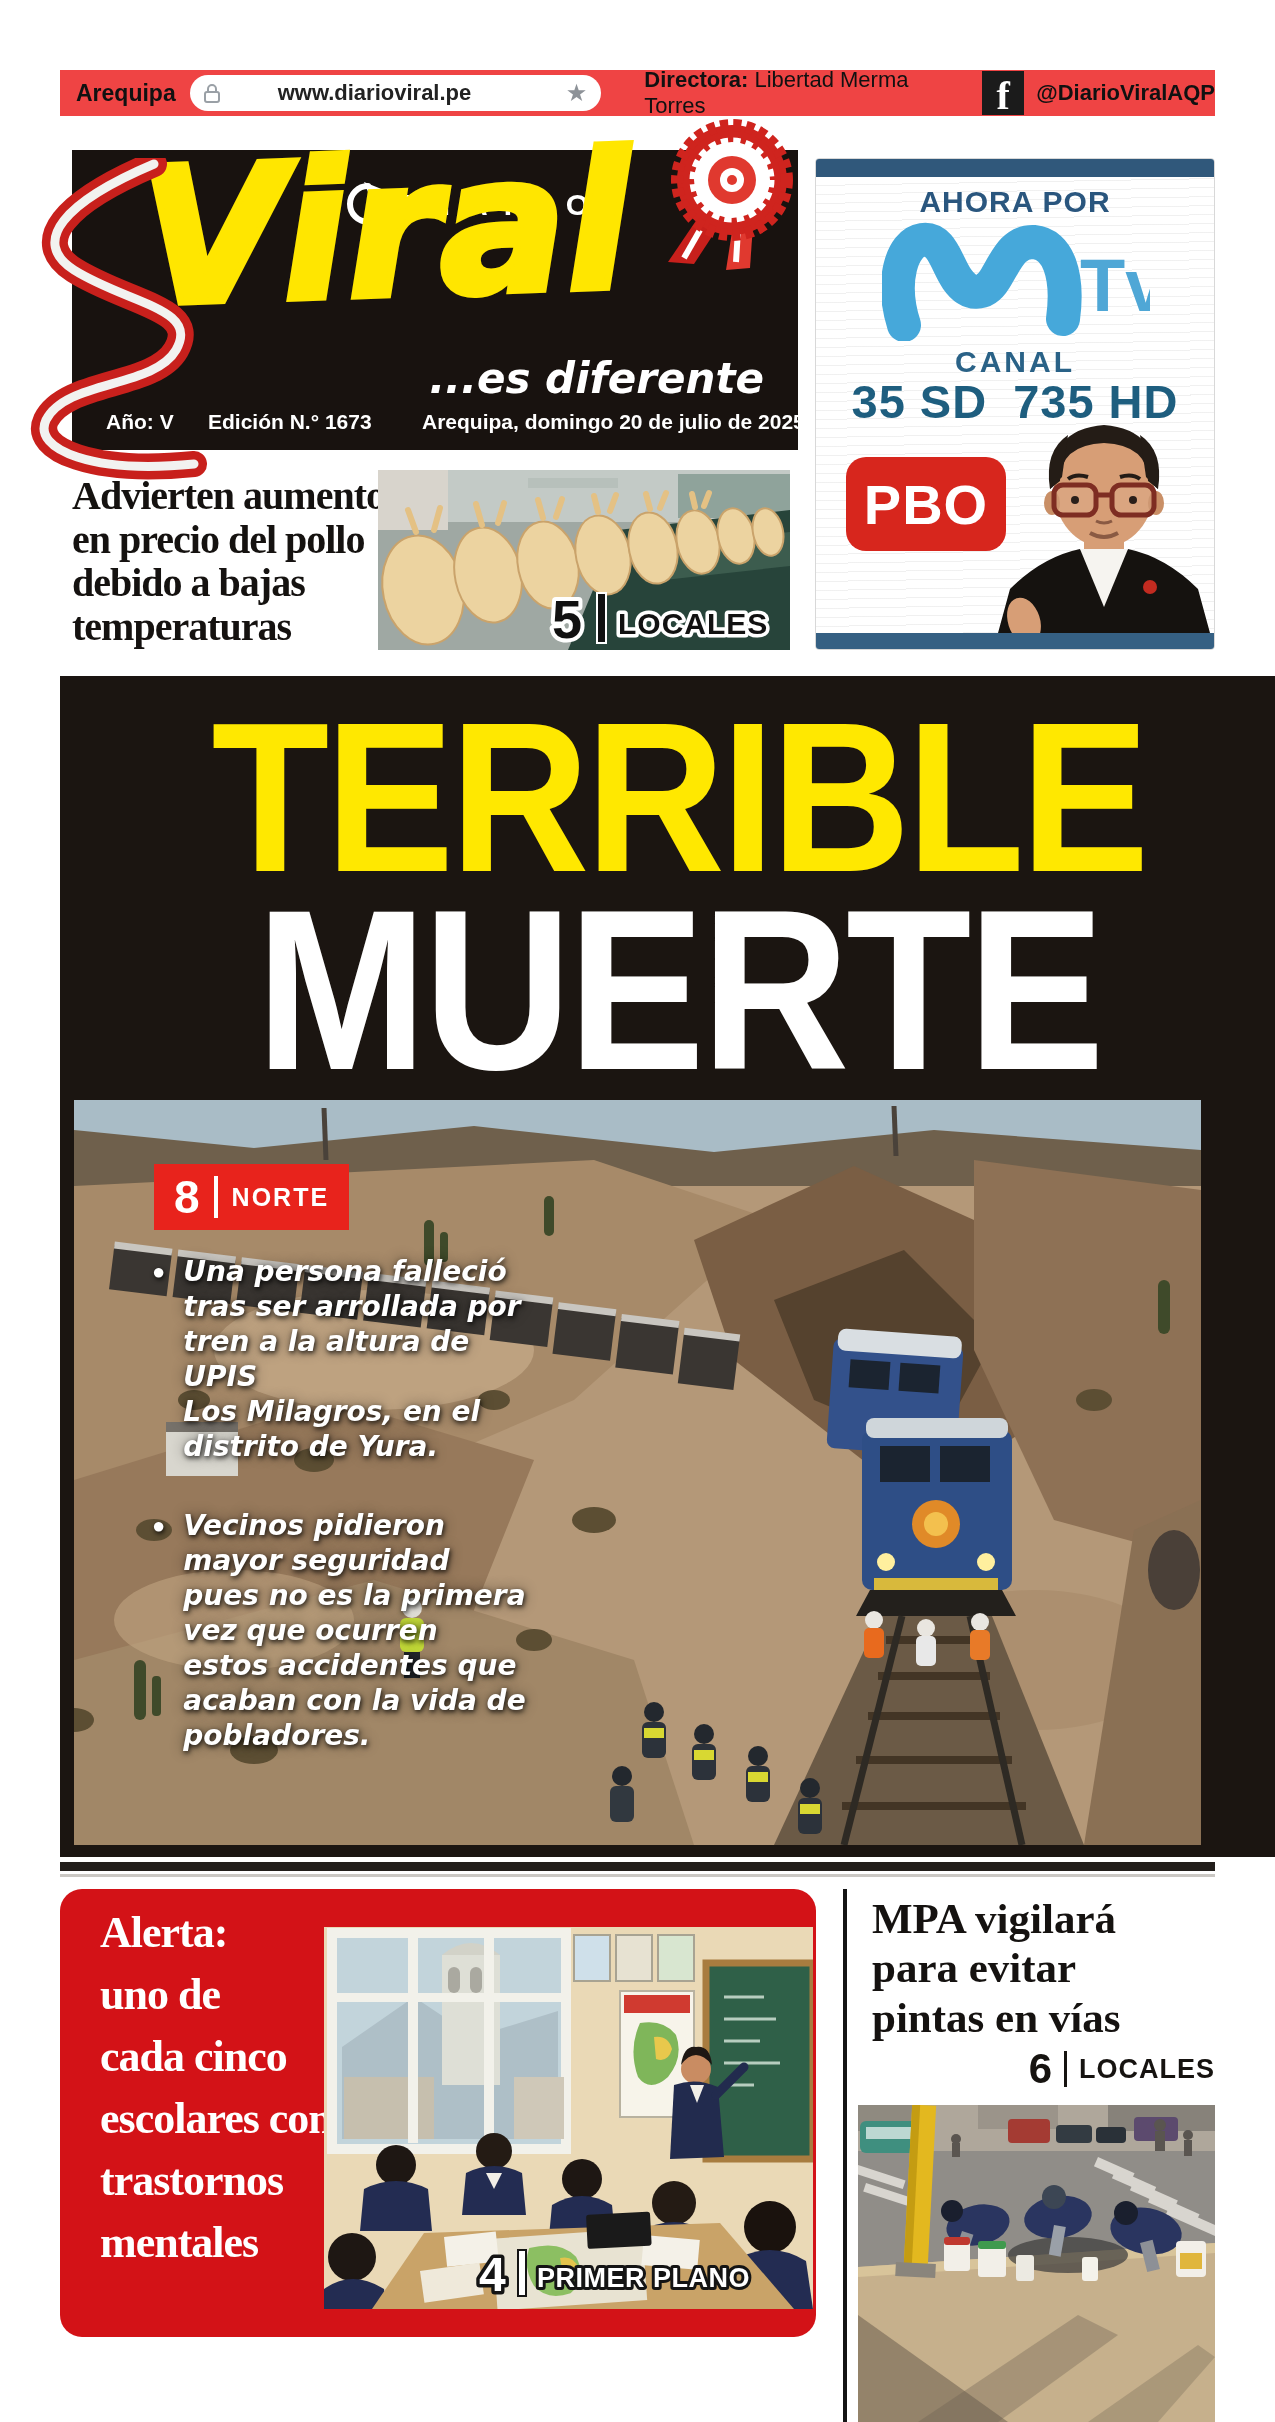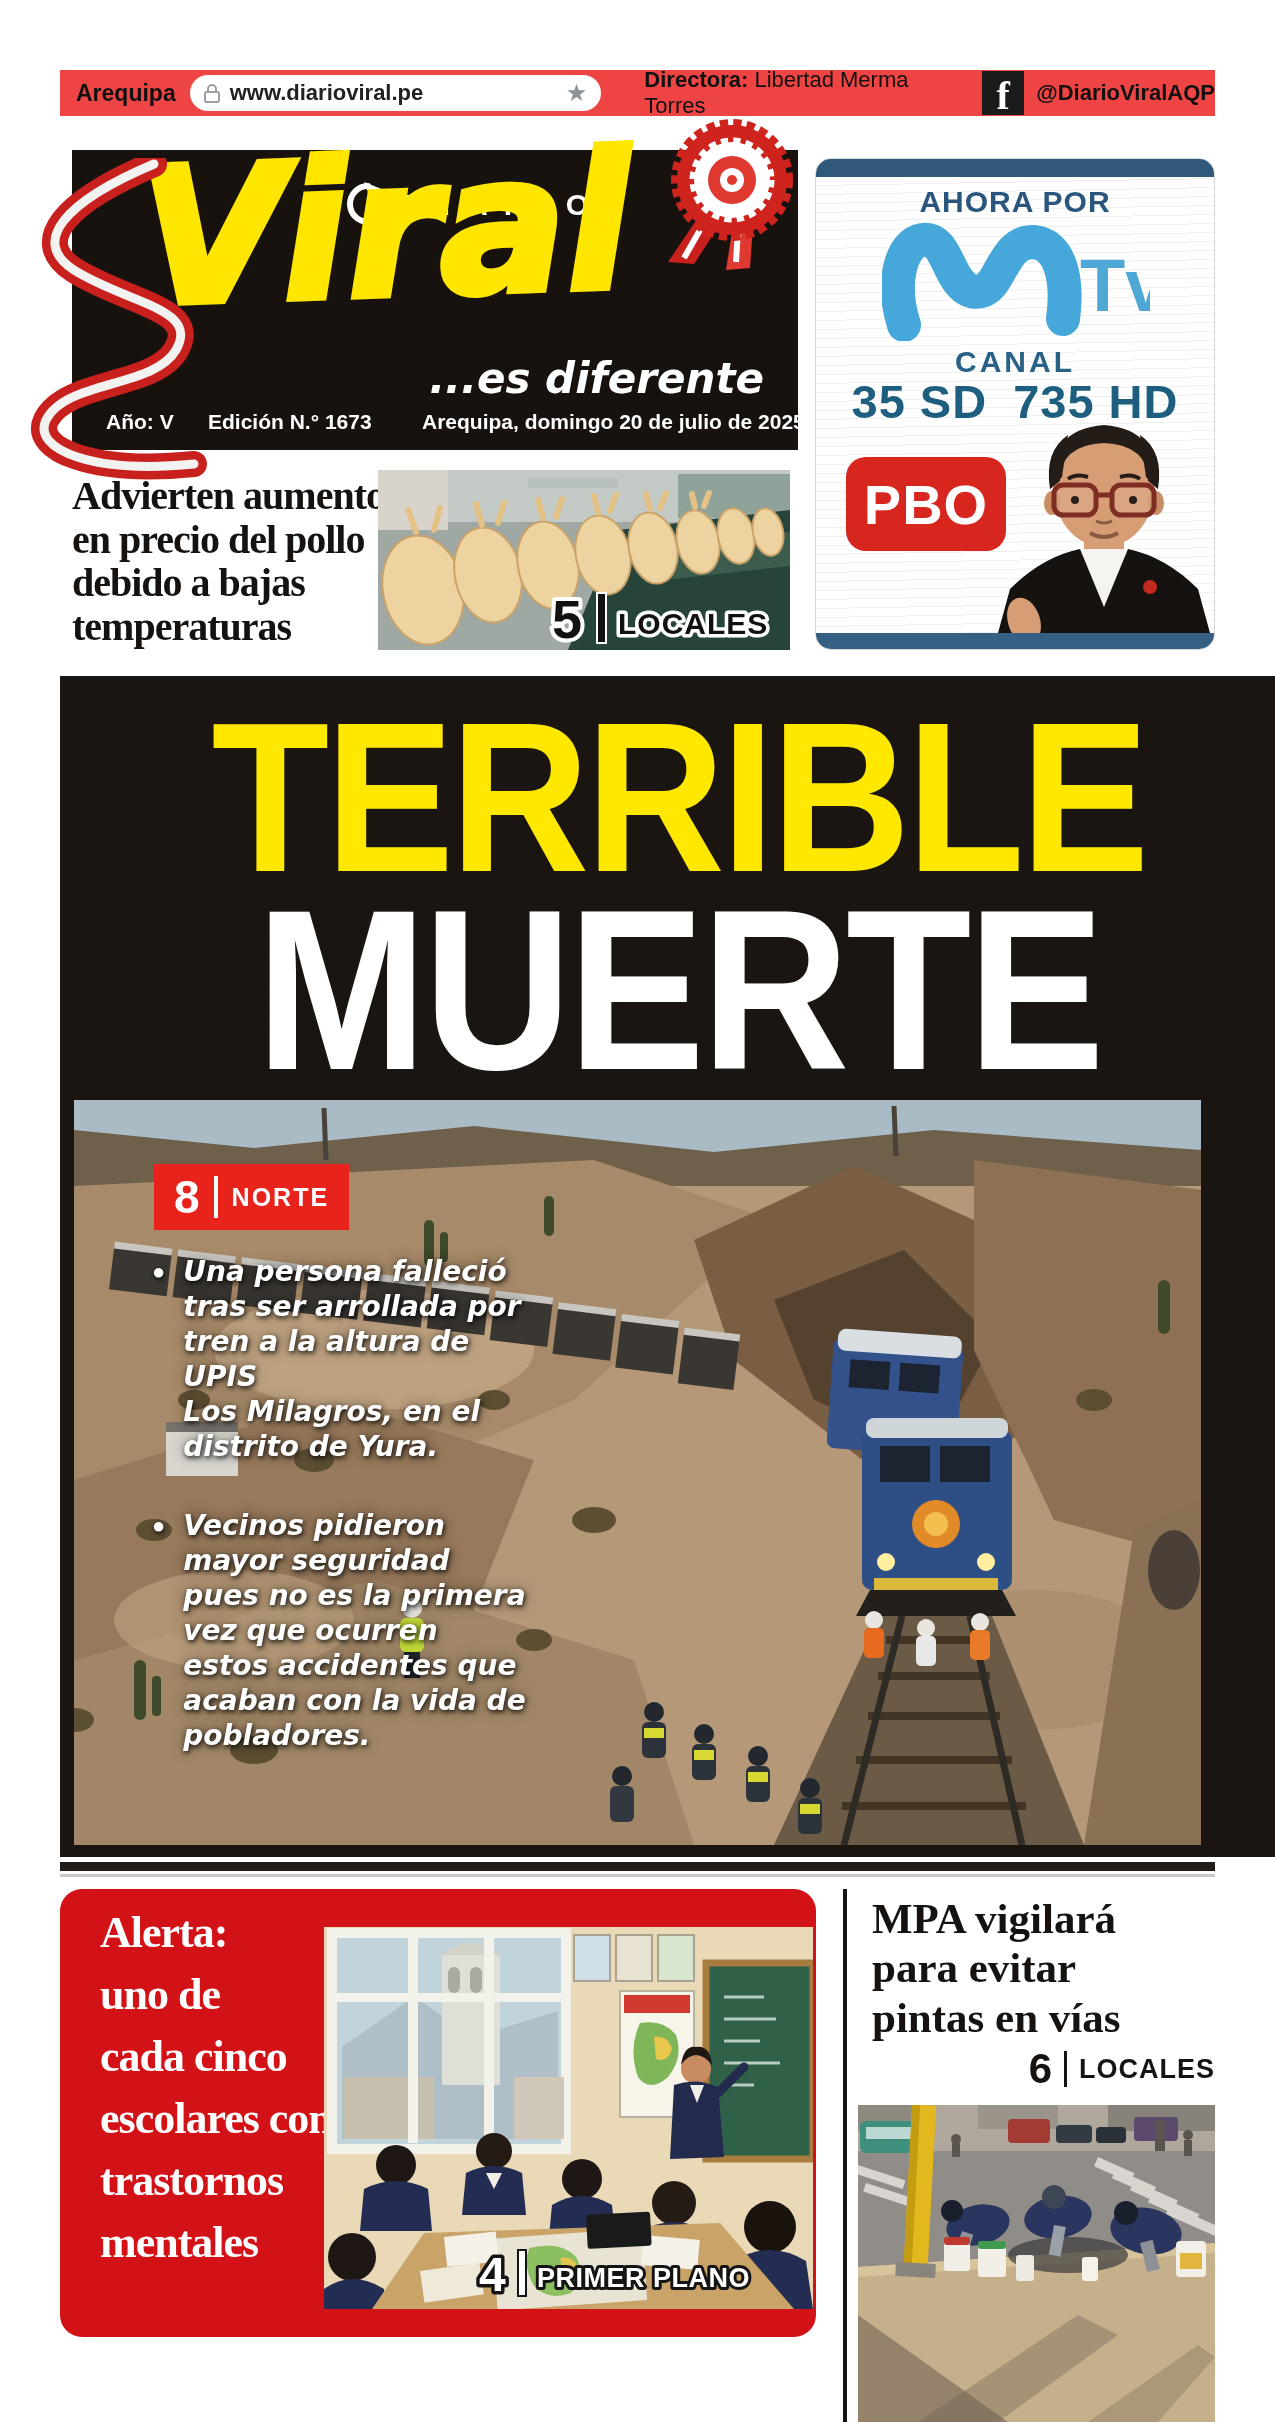--- a/index.html
+++ b/index.html
@@ -4,21 +4,21 @@
 <style>
   html,body{margin:0;padding:0;background:#ffffff;}
   #page{position:relative;width:1275px;height:2422px;background:#fff;overflow:hidden;
         font-family:"Liberation Sans",sans-serif;}
 
   
   .topbar{position:absolute;left:60px;top:70px;width:1155px;height:46px;background:#ef4444;
           display:flex;align-items:center;padding:0 0 0 16px;box-sizing:border-box;}
   .topbar .region{font-weight:bold;font-size:23px;color:#111;}
   .urlpill{margin-left:14px;width:430px;height:36px;background:#fff;border-radius:18px;
-           display:flex;align-items:center;padding:0 14px;box-sizing:border-box;}
+           display:flex;align-items:center;padding:0 14px;box-sizing:border-box;gap:48px;}
   .lock{width:16px;height:20px;margin-right:10px;flex:0 0 auto;}
   .urltext{font-size:22px;color:#222;font-weight:bold;flex:1;}
   .starred{color:#8d9298;font-size:24px;}
   .director{margin-left:43px;font-size:22px;color:#111;}
   .director b{font-weight:bold;}
   .fbsq{margin-left:22px;width:44px;height:44px;background:#1b1b1b;color:#fff;display:flex;
         align-items:center;justify-content:center;font-size:40px;font-weight:bold;
         font-family:"Liberation Serif",serif;line-height:1;padding-top:6px;box-sizing:border-box;}
   .handle{margin-left:12px;font-size:22px;font-weight:bold;color:#111;}
 
@@ -33,21 +33,21 @@
   .tagline{position:absolute;right:34px;top:204px;color:#fff;font-size:42px;font-weight:bold;
            font-style:italic;font-family:"DejaVu Sans",sans-serif;}
   .edrow{position:absolute;left:0;bottom:10px;width:100%;height:30px;color:#fff;font-size:21px;font-weight:bold;}
   .edrow span{position:absolute;white-space:nowrap;}
   .ed-year{left:34px;}
   .ed-num{left:136px;}
   .ed-date{left:350px;}
 
   
   .tvbox{position:absolute;left:815px;top:158px;width:400px;height:492px;background:#fff;
-         border:1px solid #d8d8d8;border-radius:16px;overflow:hidden;box-sizing:border-box;
+         border:1px solid #d8d8d8;border-radius:4px;overflow:hidden;box-sizing:border-box;
          background-image:repeating-linear-gradient(179deg,rgba(0,0,0,0) 0 8px,rgba(110,110,110,0.10) 8px 9px);}
   .tvtop{position:absolute;left:0;top:0;width:100%;height:18px;background:#30587b;}
   .tvbottom{position:absolute;left:0;bottom:0;width:100%;height:16px;background:#356083;}
   .ahora{position:absolute;top:26px;width:100%;text-align:center;font-size:30px;font-weight:bold;
          color:#2a567e;letter-spacing:1px;}
   .mlogo{position:absolute;left:66px;top:60px;}
   .canal{position:absolute;top:186px;width:100%;text-align:center;font-size:30px;font-weight:bold;
          color:#2a6287;letter-spacing:3px;}
   .channels{position:absolute;top:215px;width:100%;display:flex;justify-content:center;gap:26px;
             font-size:47px;font-weight:bold;color:#1e5e7f;letter-spacing:1px;}

